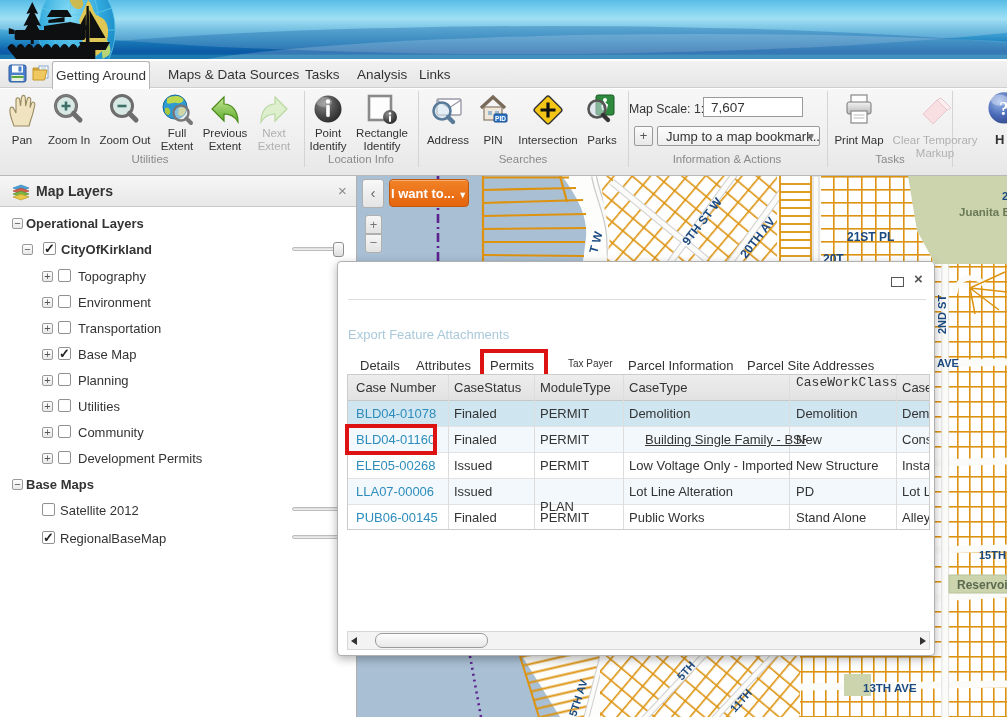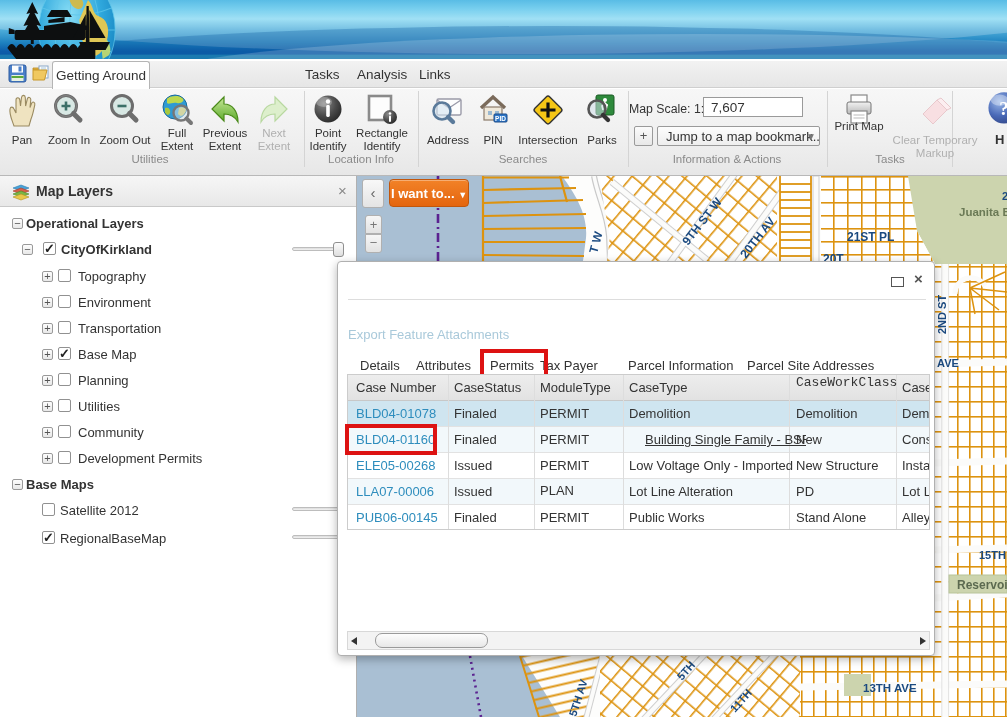--- a/index.html
+++ b/index.html
@@ -86,20 +86,21 @@
     <rect x="3.5" y="11" width="12" height="6" fill="#e8f0e0"></rect>
     <rect x="3.5" y="12" width="12" height="2" fill="#5aa83a"></rect>
   </svg>
   <svg style="position:absolute;left:31px;top:3px;" width="20" height="19" viewBox="0 0 20 19">
     <path d="M2,4 h6 l2,2 h-8 Z" fill="#e8b84a" stroke="#b8881a" stroke-width="0.8"></path>
     <rect x="8" y="2" width="9" height="12" fill="#fdfdfd" stroke="#8aa8c8" stroke-width="1"></rect>
     <path d="M10,4 h5 M10,6 h5 M10,8 h5" stroke="#a8c8e0" stroke-width="1"></path>
     <path d="M2,6 h14 l-2.5,10 h-11.5 Z" fill="#f0c860" stroke="#c8982a" stroke-width="1"></path>
   </svg>
   <div class="tab active" style="left:52px;width:98px;text-align:center;padding:0;">Getting Around</div>
+  <div class="tab" style="left:158px;">Maps &amp; Data Sources</div>
   <div class="tab" style="left:295px;">Tasks</div>
   <div class="tab" style="left:347px;">Analysis</div>
   <div class="tab" style="left:409px;">Links</div>
 </div>
 <div id="ribbon">
   <div class="rsep" style="left:304px;"></div>
   <div class="rsep" style="left:418px;"></div>
   <div class="rsep" style="left:628px;"></div>
   <div class="rsep" style="left:827px;"></div>
   <div class="rsep" style="left:952px;"></div>
@@ -205,21 +206,21 @@
     <defs>
         <linearGradient id="gprn" x1="0" y1="0" x2="0" y2="1">
           <stop offset="0" stop-color="#f2f2f2"></stop>
           <stop offset="1" stop-color="#b8b8b8"></stop>
         </linearGradient>
       </defs>
     <rect x="10" y="19" width="16" height="12" fill="#fff" stroke="#888" stroke-width="1.2"></rect>
     <line x1="12.5" y1="23" x2="23.5" y2="23" stroke="#bbb" stroke-width="1"></line>
     <line x1="12.5" y1="26" x2="23.5" y2="26" stroke="#bbb" stroke-width="1"></line>
   </svg>
-  <div class="rlabel" style="left:829px;top:31px;width:60px;">Print Map</div>
+  <div class="rlabel" style="left:829px;top:45px;width:60px;">Print Map</div>
   <svg class="ricon" style="left:917px;top:3px;" width="36" height="36" viewBox="0 0 36 36">
     <path d="M6 22 L20 8 L30 18 L16 32 Z" fill="#f8dfe2" stroke="#e8c8cc" stroke-width="1"></path>
     <path d="M20 8 L24 6 L34 16 L30 18 Z" fill="#fceef0" stroke="#e8c8cc" stroke-width="1"></path>
   </svg>
   <div class="rlabel dis" style="left:885px;top:45px;width:100px;">Clear Temporary<br>Markup</div>
   <svg class="ricon" style="left:984px;top:0px;" width="40" height="40" viewBox="0 0 36 36">
     <defs>
         <radialGradient id="gbl" cx="0.35" cy="0.3" r="0.9">
           <stop offset="0" stop-color="#9ab8e8"></stop>
           <stop offset="0.5" stop-color="#4a6ab8"></stop>
@@ -436,21 +437,21 @@
     <div class="slider" style="left:292px;top:359px;width:52px;"></div>
   </div>
   <div id="dlg">
     <div style="position:absolute;left:553px;top:15px;width:13px;height:10px;border:1.6px solid #555;"></div>
     <div style="position:absolute;left:576px;top:8px;font-size:15px;font-weight:bold;color:#555;">×</div>
     <div style="position:absolute;left:10px;top:37px;width:578px;height:1px;background:#ddd;"></div>
     <div style="position:absolute;left:10px;top:65px;font-size:13px;color:#a9c9da;">Export Feature Attachments</div>
     <div style="position:absolute;left:22px;top:96px;font-size:13px;color:#333;">Details</div>
     <div style="position:absolute;left:78px;top:96px;font-size:13px;color:#333;">Attributes</div>
     <div style="position:absolute;left:152px;top:96px;font-size:13px;color:#333;">Permits</div>
-    <div style="position:absolute;left:202px;top:96px;font-size:13px;color:#333;">Tax Payer</div>
+    <div style="position:absolute;left:230px;top:96px;font-size:10px;color:#333;">Tax Payer</div>
     <div style="position:absolute;left:290px;top:96px;font-size:13px;color:#333;">Parcel Information</div>
     <div style="position:absolute;left:409px;top:96px;font-size:13px;color:#333;">Parcel Site Addresses</div>
     <div style="position:absolute;left:142px;top:87px;width:68px;height:32px;border:4px solid #dd1212;"></div>
     <div id="grid" style="position:absolute;left:9px;top:112px;width:583px;height:156px;overflow:hidden;border:1px solid #ccc;">
       <div style="position:absolute;left:0;top:0;width:583px;height:26px;background:linear-gradient(180deg,#ededed,#e2e2e2);border-bottom:1px solid #c8c8c8;"></div>
       <div class="gr" style="top:26px;background:#cfe5f0;"></div>
       <div class="gr" style="top:52px;background:#f2f8fb;"></div>
       <div class="gr" style="top:78px;background:#fff;"></div>
       <div class="gr" style="top:104px;background:#f2f8fb;"></div>
       <div class="gr" style="top:130px;background:#fff;"></div>
@@ -478,21 +479,21 @@
       <div class="gc" style="left:448px;top:57px;">New</div>
       <div class="gc" style="left:554px;top:57px;">Construction</div>
       <div class="gc l" style="left:8px;top:83px;">ELE05-00268</div>
       <div class="gc" style="left:106px;top:83px;">Issued</div>
       <div class="gc" style="left:192px;top:83px;">PERMIT</div>
       <div class="gc" style="left:281px;top:83px;width:164px;overflow:hidden;">Low Voltage Only - Imported</div>
       <div class="gc" style="left:448px;top:83px;">New Structure</div>
       <div class="gc" style="left:554px;top:83px;">Installation</div>
       <div class="gc l" style="left:8px;top:109px;">LLA07-00006</div>
       <div class="gc" style="left:106px;top:109px;">Issued</div>
-      <div class="gc" style="left:192px;top:108px;text-align:center;">PLAN</div>
+      <div class="gc" style="left:192px;top:124px;text-align:center;">PLAN</div>
       <div class="gc" style="left:281px;top:109px;">Lot Line Alteration</div>
       <div class="gc" style="left:448px;top:109px;">PD</div>
       <div class="gc" style="left:554px;top:109px;">Lot Line</div>
       <div class="gc l" style="left:8px;top:135px;">PUB06-00145</div>
       <div class="gc" style="left:106px;top:135px;">Finaled</div>
       <div class="gc" style="left:192px;top:135px;">PERMIT</div>
       <div class="gc" style="left:281px;top:135px;">Public Works</div>
       <div class="gc" style="left:448px;top:135px;">Stand Alone</div>
       <div class="gc" style="left:554px;top:135px;">Alley</div>
     </div>

